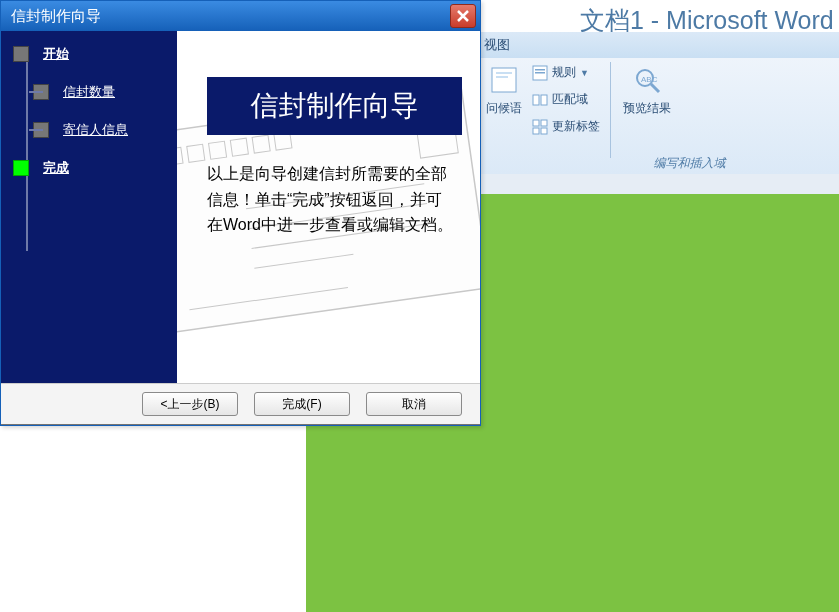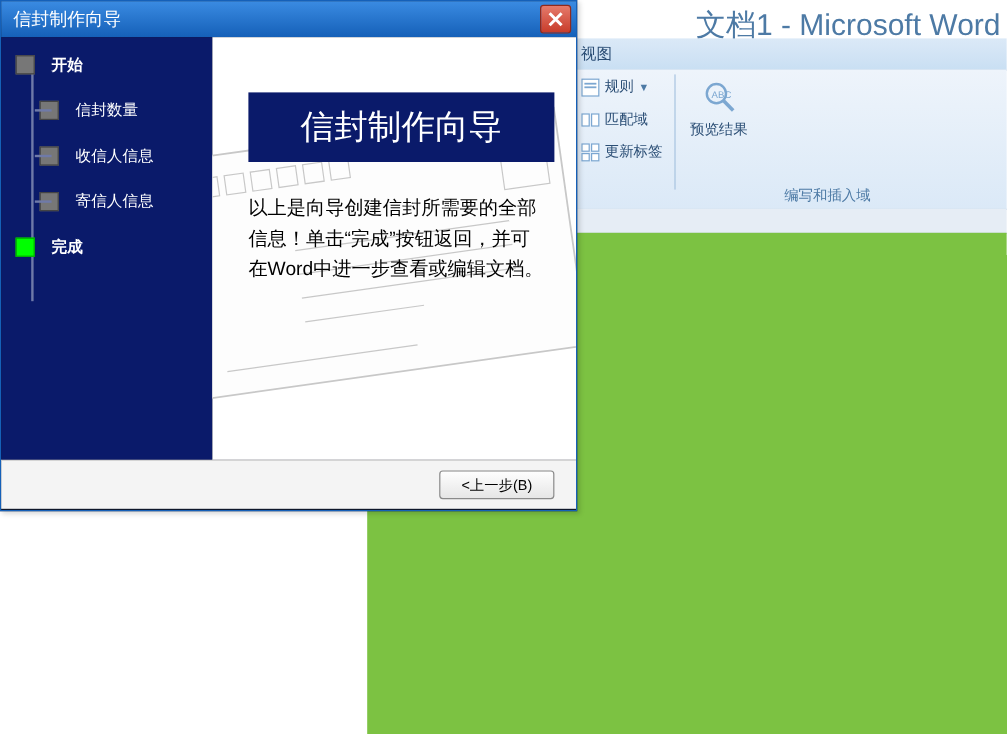--- a/index.html
+++ b/index.html
@@ -68,20 +68,21 @@
   }
   .ribbon-side div { display: flex; align-items: center; gap: 4px; white-space: nowrap;}
   .ribbon-group-label {
     position: absolute;
     bottom: 2px;
     left: 0; right: 0;
     text-align: center;
     color: #4d7aa5;
     font-size: 12px;
     padding-left: 60px;
+    font-style: italic;
   }
   .word-ruler {
     position: absolute;
     top: 174px; left: 0; right: 0;
     height: 20px;
     background: #e6edf5;
     border-bottom: 1px solid #b9cde2;
   }
   .word-doc {
     position: absolute;
@@ -93,21 +94,21 @@
     position: absolute;
     top:194px; left:0; width:306px; height:418px;
     background:#fff;
   }
 
   
   .dialog {
     position: absolute;
     left: 0px; top: 0px;
     width: 479px; height: 424px;
-    background: #0f172a;
+    background: #737373;
     border: 1px solid #1560b8;
     box-shadow: 2px 2px 4px rgba(0,0,0,0.15);
     z-index: 10;
   }
   .dlg-title {
     height: 30px;
     background: linear-gradient(#3a8be2,#1560b8);
     color: #fff;
     display: flex;
     align-items: center;
@@ -160,20 +161,21 @@
     border: 1px solid #444;
     flex-shrink: 0;
   }
   .nav-box.active {
     background: #00ff00;
     border-color: #00aa00;
   }
   .nav-label {
     color: #fff;
     font-size: 13px;
+    text-decoration: underline;
   }
   .nav-label.bold { font-weight: bold; }
 
   .dlg-content {
     flex: 1;
     position: relative;
     background: #fff;
     overflow: hidden;
   }
   .envelope-bg {
@@ -229,20 +231,30 @@
   }
 </style>
 </head>
 <body>
 
 <div class="word-title">文档1 - Microsoft Word</div>
 <div class="word-tabbar">
   <span>视图</span>
 </div>
 <div class="ribbon">
+  <div class="ribbon-item">
+    <span class="ic">
+      <svg viewBox="0 0 32 32">
+          <rect x="4" y="4" width="24" height="24" fill="#fff" stroke="#7ca7d1"></rect>
+          <rect x="8" y="8" width="16" height="2" fill="#c9dff3"></rect>
+          <rect x="8" y="12" width="12" height="2" fill="#c9dff3"></rect>
+        </svg>
+    </span>
+    <span>问候语</span>
+  </div>
   <div class="ribbon-side">
     <div>
       <svg width="16" height="16" viewBox="0 0 16 16">
           <rect x="1" y="1" width="14" height="14" fill="#fff" stroke="#7ca7d1"></rect>
           <rect x="3" y="4" width="10" height="1.5" fill="#7ca7d1"></rect>
           <rect x="3" y="7" width="10" height="1.5" fill="#7ca7d1"></rect>
         </svg>
       <span>规则</span>
       <span style="font-size:9px;color:#4d7aa5;">▼</span>
     </div>
@@ -293,25 +305,20 @@
     <div class="dlg-nav">
       <div class="nav-line" style="height:198px;"></div>
       <div class="nav-row">
         <span class="nav-box"></span>
         <span class="nav-label bold">开始</span>
       </div>
       <div class="nav-row" style="padding-left:20px;gap:14px;">
         <span class="nav-hline"></span>
         <span class="nav-box"></span>
         <span class="nav-label">信封数量</span>
-      </div>
-      <div class="nav-row" style="padding-left:20px;">
-        <span class="nav-hline"></span>
-        <span class="nav-box"></span>
-        <span class="nav-label">收信人信息</span>
       </div>
       <div class="nav-row" style="padding-left:20px;">
         <span class="nav-hline"></span>
         <span class="nav-box"></span>
         <span class="nav-label">寄信人信息</span>
       </div>
       <div class="nav-row">
         <span class="nav-box active"></span>
         <span class="nav-label bold">完成</span>
       </div>
@@ -333,14 +340,16 @@
           <line x1="120" y1="178" x2="220" y2="178" stroke="#c8c8c8"></line>
           <line x1="50" y1="210" x2="210" y2="210" stroke="#c8c8c8"></line>
         </g>
       </svg>
       <div class="content-title">信封制作向导</div>
       <div class="content-text">以上是向导创建信封所需要的全部信息！单击“完成”按钮返回，并可在Word中进一步查看或编辑文档。</div>
     </div>
   </div>
   <div class="dlg-footer">
     <span class="dlg-btn">&lt;上一步(B)</span>
+    <span class="dlg-btn">完成(F)</span>
+    <span class="dlg-btn">取消</span>
   </div>
 </div>
 
 </body></html>

